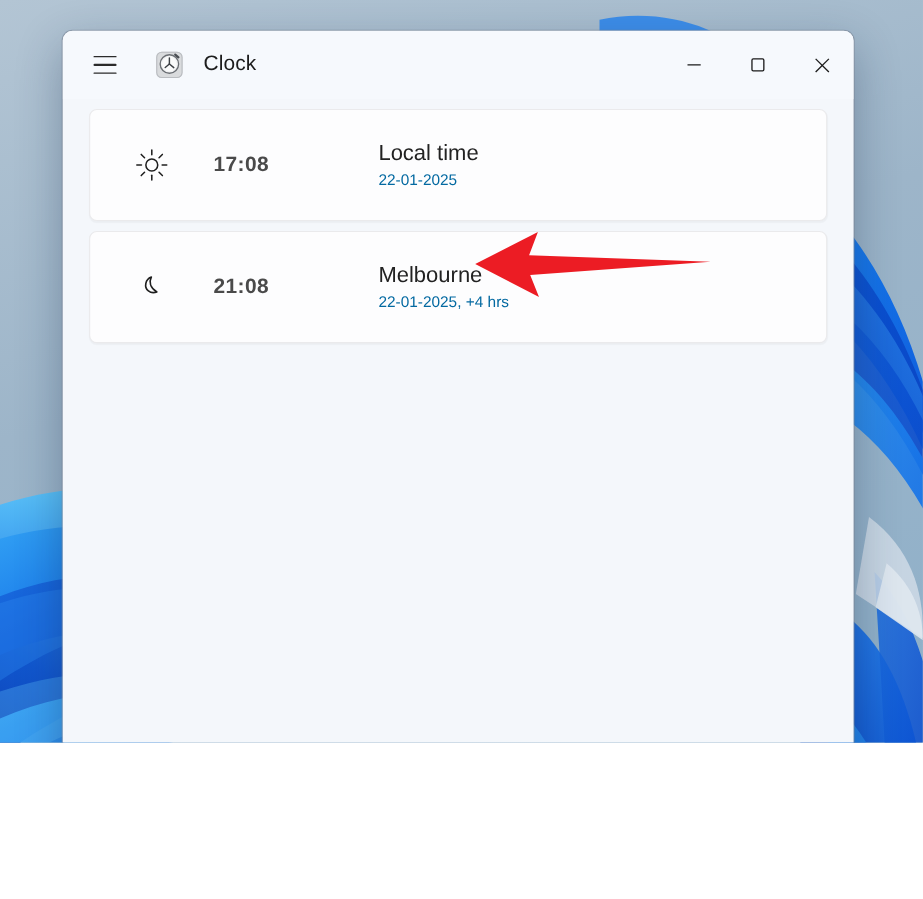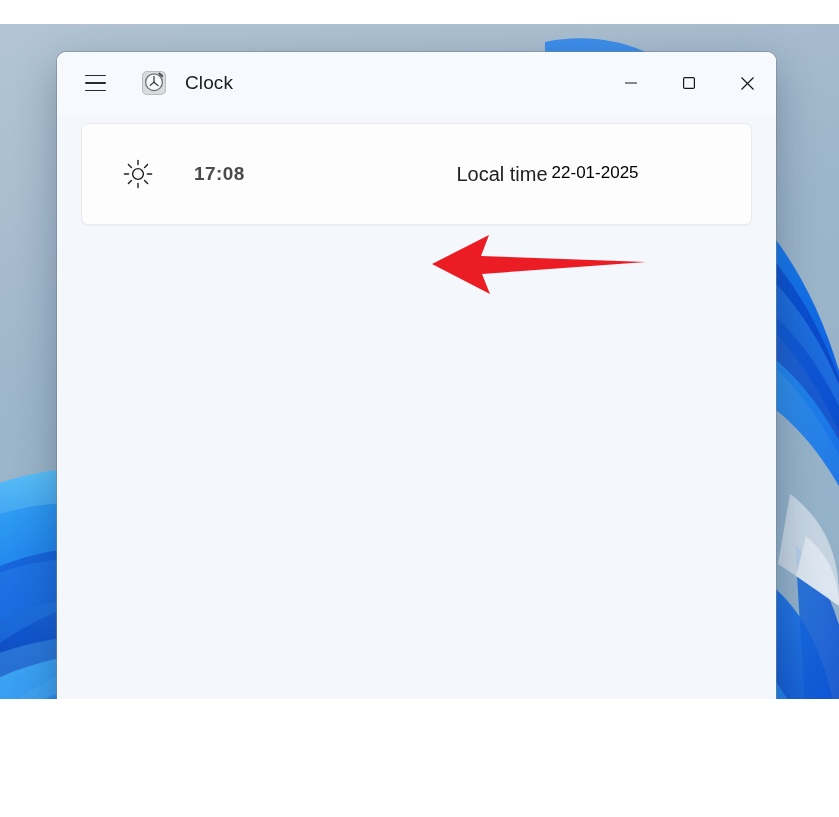--- a/index.html
+++ b/index.html
@@ -10,21 +10,20 @@
     overflow: hidden;
     font-family: "Liberation Sans", sans-serif;
   }
 
   #screen {
     position: relative;
     width: 839px;
     height: 675px;
     overflow: hidden;
     background: #9fb4c7;
-    margin-top: 24px;
   }
 
   
   .wall {
     position: absolute;
     inset: 0;
     background: linear-gradient(180deg, #a9bed0 0%, #9fb6ca 22%, #93aec5 40%, #8fb0c9 60%, #9cb9cf 100%);
   }
   .wall-svg {
     position: absolute;
@@ -137,31 +136,32 @@
     flex: 0 0 150px;
     font-size: 19px;
     font-weight: bold;
     color: #4a4a4a;
     letter-spacing: 0.4px;
     text-align: left;
   }
   .cc-text {
     flex: 1 1 auto;
     display: flex;
+    flex-direction: column;
     justify-content: center;
     gap: 4px;
   }
   .cc-name {
     font-size: 20px;
     color: #222;
     line-height: 1.15;
   }
   .cc-sub {
-    font-size: 17px;
-    color: #000000;
+    font-size: 14px;
+    color: #0369a1;
     line-height: 1.15;
   }
 
   
   .cmdbar {
     position: absolute;
     right: 24px;
     bottom: 35px;
     height: 68px;
     background: #f7f7f9;
@@ -318,20 +318,32 @@
             </g>
           </svg>
         </div>
         <div class="cc-time">17:08</div>
         <div class="cc-text">
           <div class="cc-name">Local time</div>
           <div class="cc-sub">22-01-2025</div>
         </div>
       </div>
 
+      <div class="clock-card">
+        <div class="cc-icon">
+          <svg width="34" height="34" viewBox="0 0 34 34">
+            <path d="M21.6 21.4 C15.6 23.6 10.4 19.4 11.6 13.6 C12.2 10.6 14.4 8.6 16.6 7.8 C14.4 12.2 15.4 17.6 21.6 21.4 Z" fill="none" stroke="#1f1f1f" stroke-width="1.5" stroke-linejoin="round"></path>
+          </svg>
+        </div>
+        <div class="cc-time">21:08</div>
+        <div class="cc-text">
+          <div class="cc-name">Melbourne</div>
+          <div class="cc-sub">22-01-2025, +4 hrs</div>
+        </div>
+      </div>
 
       <div class="cmdbar">
 
         <div class="cmdbtn">
           <svg width="28" height="28" viewBox="0 0 28 28">
             <circle cx="11" cy="10.6" r="5.2" fill="none" stroke="#1d1d1d" stroke-width="1.4"></circle>
             <path d="M11 7.4 L11 10.6 L13.2 12.1" stroke="#1d1d1d" stroke-width="1.3" fill="none" stroke-linecap="round"></path>
             <circle cx="18.4" cy="18" r="5.6" fill="#ffffff" stroke="#1d1d1d" stroke-width="1.4"></circle>
             <path d="M18.4 14.4 L18.4 18 L20.9 19.6" stroke="#1d1d1d" stroke-width="1.3" fill="none" stroke-linecap="round"></path>
             <path d="M5.6 15.2 C5.6 18.6 8.2 20.6 11 20.6" stroke="#1d1d1d" stroke-width="1.4" fill="none" stroke-linecap="round"></path>

